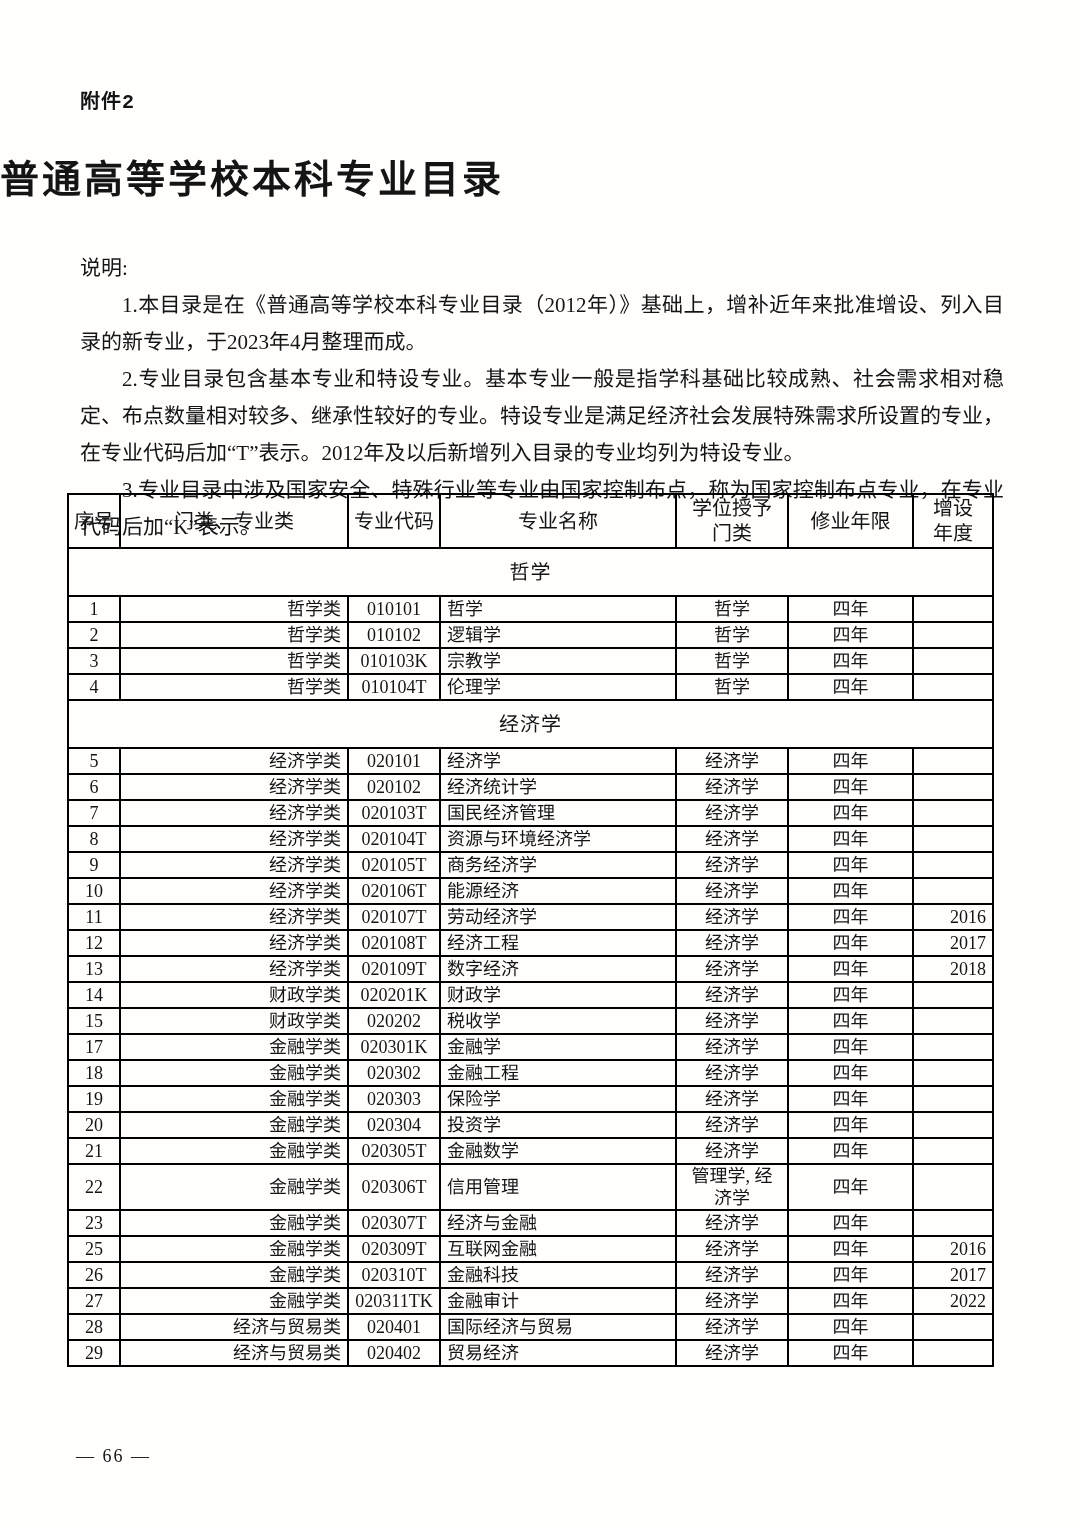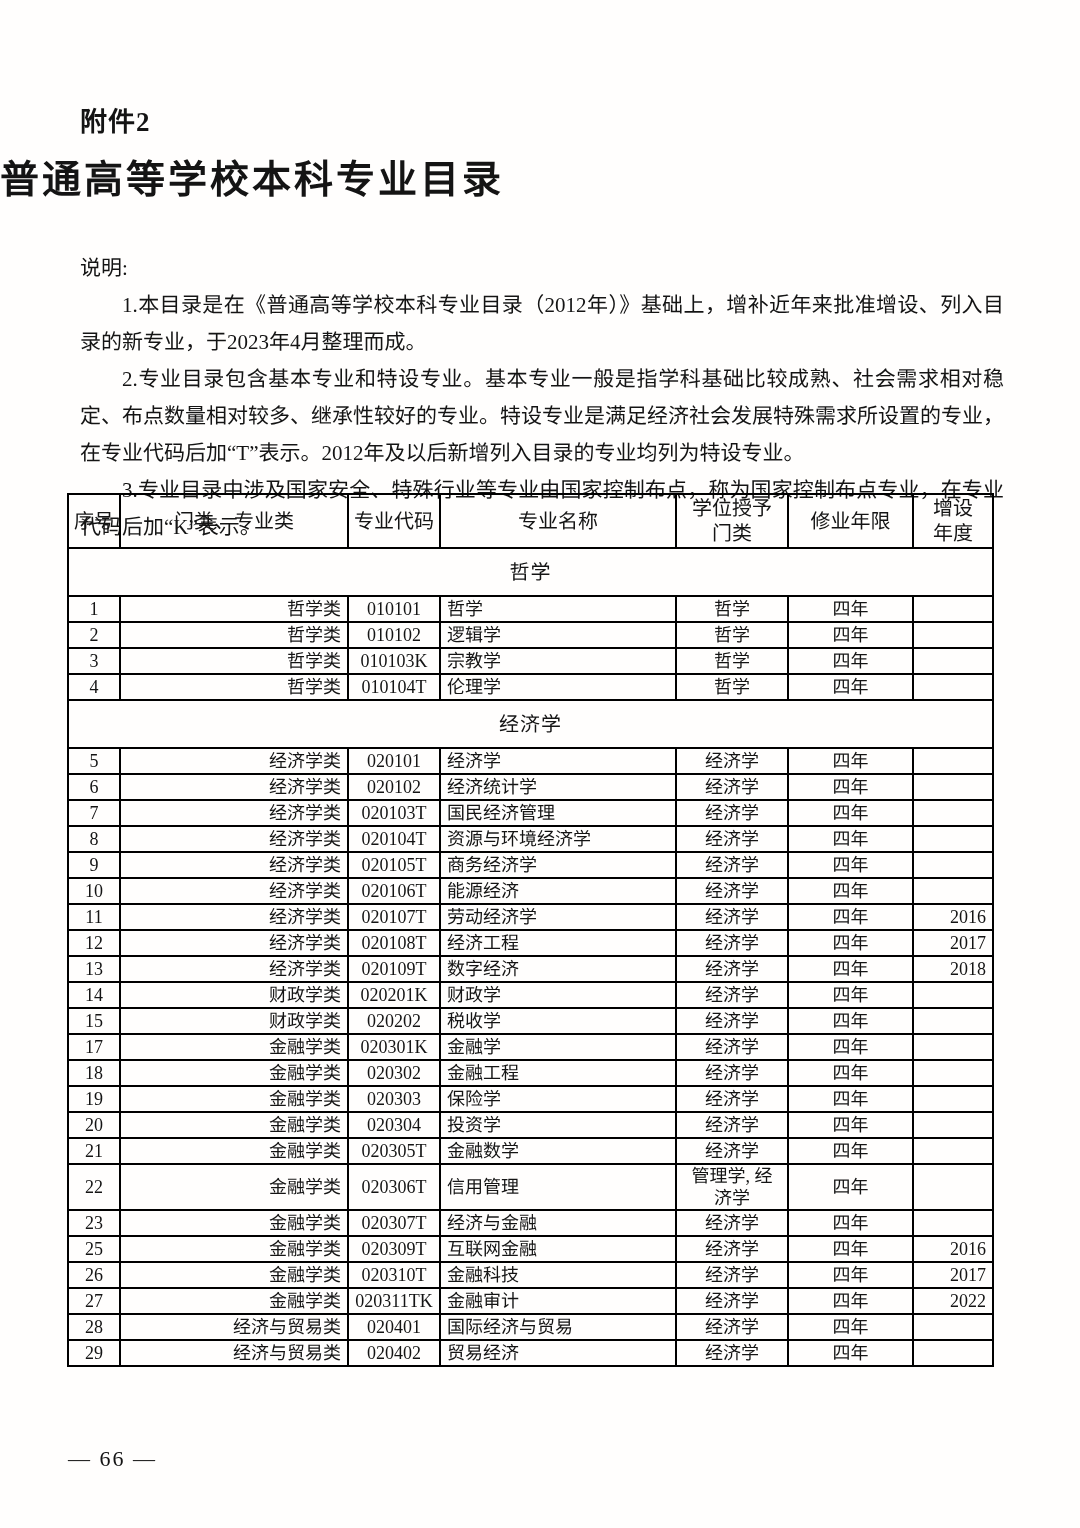--- a/index.html
+++ b/index.html
@@ -12,24 +12,24 @@
   .page {
     position: relative;
     width: 1080px;
     height: 1528px;
     background: #fffefd;
     overflow: hidden;
   }
   .attachment {
     position: absolute;
     left: 80px;
-    top: 100px;
-    font-size: 27px;
+    top: 85px;
+    font-size: 20px;
     font-weight: 700;
-    font-family: Liberation Serif, serif;
+    font-family: Liberation Mono, monospace;
     letter-spacing: 1px;
   }
   .doc-title {
     position: absolute;
     left: 0;
     right: 60px;
     top: 148px;
     margin: 0;
     text-align: left;
     font-size: 39px;
@@ -90,23 +90,23 @@
   }
   td.c-no     { text-align: center; padding: 0 2px; }
   td.c-cat    { text-align: right; }
   td.c-code   { text-align: center; padding: 0 4px; }
   td.c-name   { text-align: left; }
   td.c-degree { text-align: center; white-space: pre-line; padding: 0 2px; }
   td.c-years  { text-align: center; }
   td.c-added  { text-align: right; padding: 0 2px; }
   .page-number {
     position: absolute;
-    left: 68px;
+    left: 76px;
     top: 1446px;
-    font-size: 22px;
+    font-size: 18px;
     letter-spacing: 2px;
   }
 </style>
 </head>
 <body>
 
 <div class="page">
 
   <div class="attachment">附件2</div>
 

